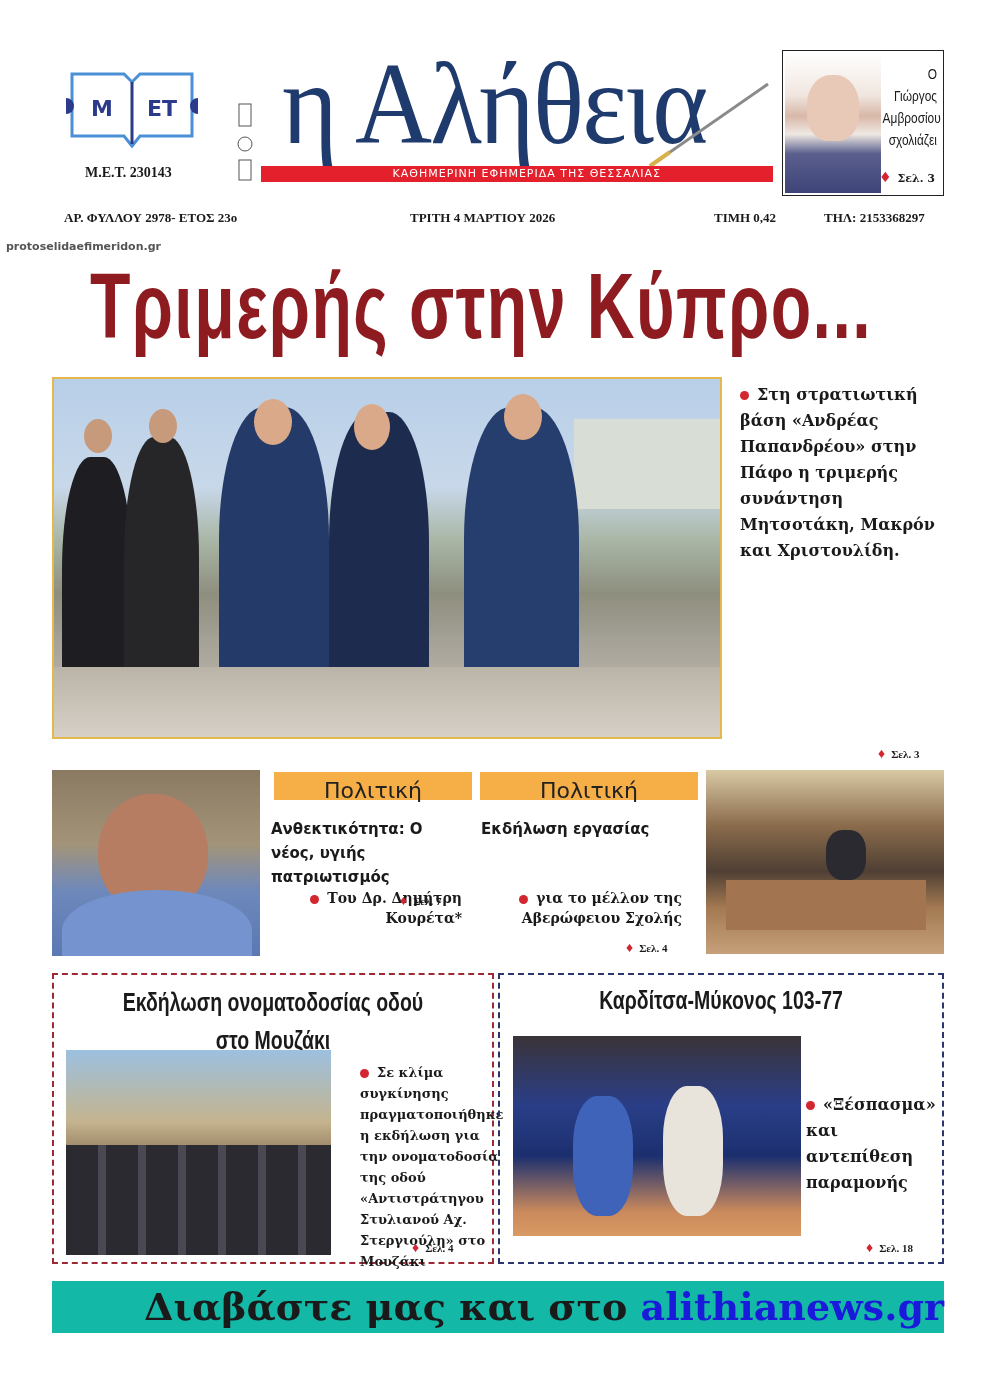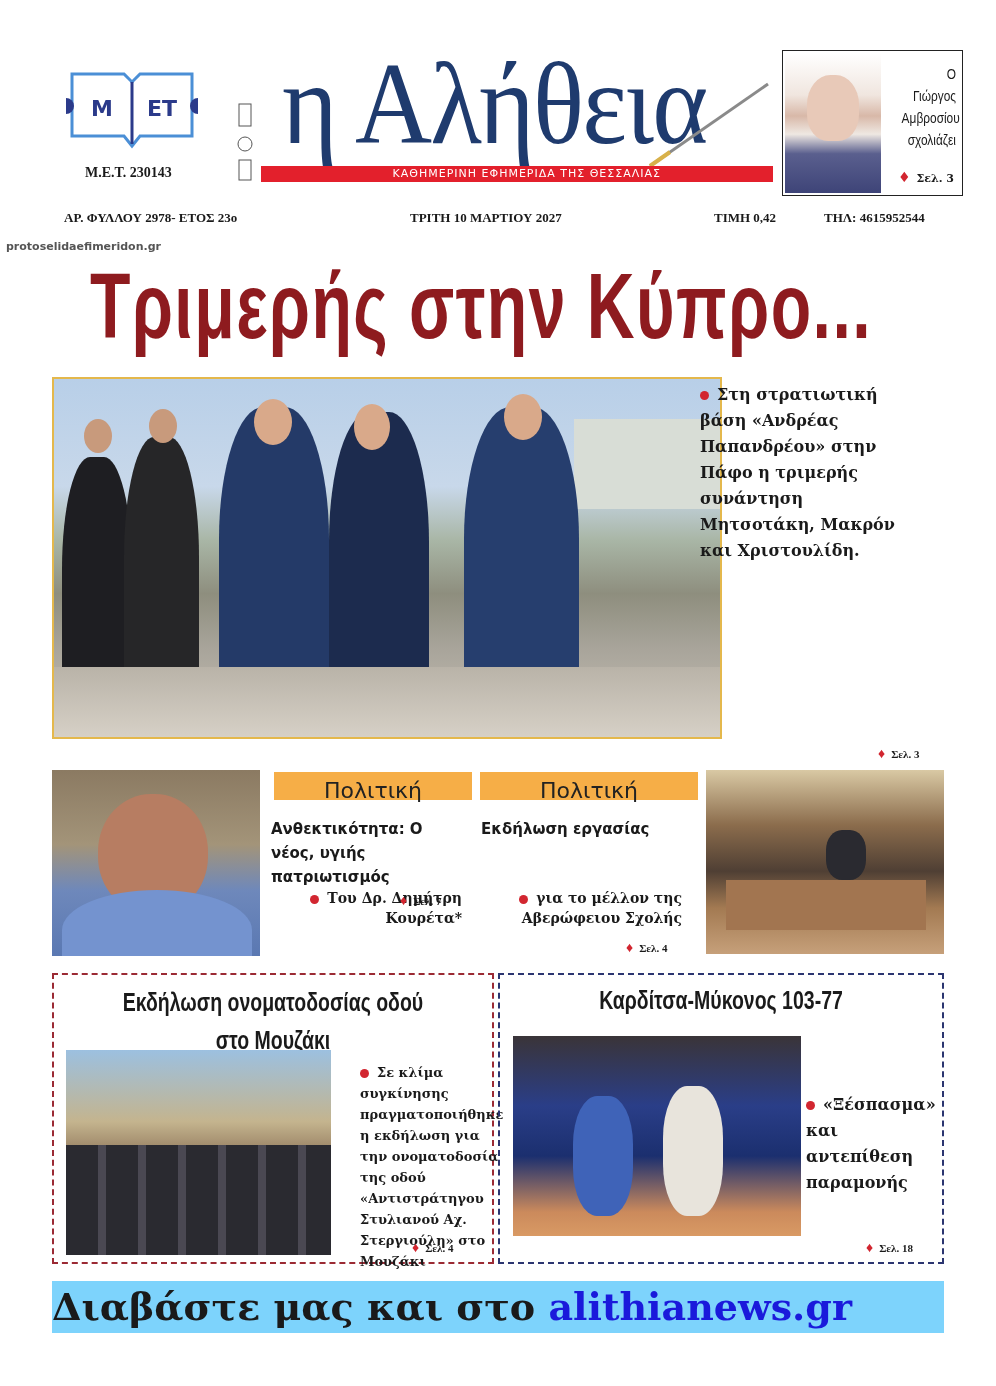--- a/index.html
+++ b/index.html
@@ -7,59 +7,59 @@
   .abs { position: absolute; }
 
   
   .met-logo { left: 62px; top: 66px; width: 140px; height: 84px; }
   .met-code { left: 85px; top: 165px; font-size: 14px; font-weight: bold; font-family: "Liberation Serif", serif; }
   .side-icons { left: 236px; top: 100px; width: 18px; height: 84px; }
   .mast-title { left: 282px; top: 46px; font-family: "Liberation Serif", serif; font-size: 116px; color: #1f3b6e; letter-spacing: -2px; line-height: 1; transform: scaleX(0.92); transform-origin: left top; }
   .mast-pen { left: 640px; top: 80px; width: 130px; height: 90px; }
   .mast-bar { left: 261px; top: 166px; width: 512px; height: 16px; background: #e3202c; color: #fff; font-family: "DejaVu Sans", sans-serif; font-size: 11px; text-align: right; padding-right: 112px; line-height: 16px; letter-spacing: 1px; }
 
-  .columnist { left: 782px; top: 50px; width: 181px; height: 146px; border: 1.5px solid #222; background: #fff; }
+  .columnist { left: 782px; top: 50px; width: 162px; height: 146px; border: 1.5px solid #222; background: #fff; }
   .columnist .photo { position: absolute; left: 2px; top: 2px; width: 96px; height: 140px; background: linear-gradient(180deg, #fff 0%, #f0e6df 30%, #d8b8a8 45%, #efe8e2 58%, #5a5f8e 72%, #3e4478 100%); }
   .columnist .face { position: absolute; left: 22px; top: 22px; width: 52px; height: 66px; border-radius: 45% 45% 40% 40%; background: #e8c9b8; }
   .columnist .txt { position: absolute; right: 6px; top: 12px; width: 64px; text-align: right; font-family: "Liberation Sans", sans-serif; font-size: 14px; line-height: 22px; transform: scaleX(0.85); transform-origin: right; }
   .columnist .page { position: absolute; right: 8px; bottom: 10px; font-size: 11px; font-weight: bold; }
   .diamond { color: #d22630; font-size: 14px; margin-right: 6px; }
 
   .info { top: 210px; font-size: 13px; font-weight: bold; font-family: "Liberation Serif", serif; }
   .watermark { left: 6px; top: 240px; font-family: "DejaVu Sans", sans-serif; font-size: 11px; color: #555; font-weight: bold; }
 
   .headline { left: 90px; top: 254px; width: 820px; font-family: "Liberation Sans", sans-serif; font-weight: bold; font-size: 92px; color: #8e1b1f; transform: scaleX(0.72); transform-origin: left top; white-space: nowrap; letter-spacing: 2px; }
 
   
   .main-photo { left: 52px; top: 377px; width: 670px; height: 362px; border: 2px solid #e4b84c; overflow: hidden; background: linear-gradient(180deg, #b8cfe8 0%, #c8d8ea 30%, #a9b6a6 45%, #8e8e7e 60%, #a8a49a 75%, #c9c3b8 100%); }
   .sky-building { position: absolute; left: 520px; top: 40px; width: 150px; height: 90px; background: #d8ddd6; }
   .person { position: absolute; bottom: 0; border-radius: 40% 40% 4px 4px; }
   .head { position: absolute; border-radius: 50%; background: #d9a98a; }
 
-  .main-text { left: 700px; top: 382px; width: 210px; font-family: "DejaVu Serif", serif; font-weight: bold; font-size: 16px; line-height: 26px; }
+  .main-text { left: 740px; top: 382px; width: 210px; font-family: "DejaVu Serif", serif; font-weight: bold; font-size: 16px; line-height: 26px; }
   .main-text p { margin-bottom: 24px; }
   .bullet { display: inline-block; width: 9px; height: 9px; border-radius: 50%; background: #d22630; margin-right: 8px; vertical-align: middle; }
   .pageref { font-family: "Liberation Serif", serif; font-size: 11px; font-weight: bold; }
 
   
   .mid-photo1 { left: 52px; top: 770px; width: 208px; height: 186px; background: linear-gradient(180deg, #8b7a62 0%, #a39479 40%, #6e88bb 65%, #5a78b2 100%); overflow: hidden; }
   .mid-photo2 { left: 706px; top: 770px; width: 238px; height: 184px; background: linear-gradient(180deg, #d9c9a4 0%, #8b6c4c 30%, #4f3f34 55%, #a37a52 75%, #c6a07a 100%); overflow: hidden; }
   .cat-bar { top: 772px; height: 28px; background: #f6ae47; text-align: center; font-family: "DejaVu Sans", sans-serif; font-size: 22px; line-height: 38px; color: #222; overflow: visible; }
   .mid-head { font-family: "DejaVu Sans", sans-serif; font-weight: bold; font-size: 15px; line-height: 24px; }
   .mid-sub { font-family: "DejaVu Serif", serif; font-weight: bold; font-size: 14px; line-height: 20px; text-align: right; }
 
   
   .box-left { left: 52px; top: 973px; width: 442px; height: 291px; border: 2px dashed #9b2a34; }
   .box-right { left: 498px; top: 973px; width: 446px; height: 291px; border: 2px dashed #2b3570; }
   .box-title { font-family: "Liberation Sans", sans-serif; font-weight: bold; font-size: 26px; text-align: center; transform: scaleX(0.75); line-height: 38px; }
   .photo-muz { left: 66px; top: 1050px; width: 265px; height: 205px; background: linear-gradient(180deg, #9cc0e0 0%, #c4b48e 35%, #8a7056 55%, #2e2e36 75%, #6b6358 100%); overflow: hidden; }
   .photo-bask { left: 513px; top: 1036px; width: 288px; height: 200px; background: linear-gradient(180deg, #3a3438 0%, #2a3e88 35%, #1b2f6f 60%, #cb8a5c 88%, #d99a64 100%); overflow: hidden; }
   .box-text { font-family: "DejaVu Serif", serif; font-weight: bold; font-size: 13px; line-height: 21px; }
 
-  .banner { left: 52px; top: 1281px; width: 892px; height: 52px; background: #7dd3fc; text-align: left; font-family: "DejaVu Serif", serif; font-weight: bold; font-size: 38px; line-height: 52px; color: #1a1a1a; }
+  .banner { left: 52px; top: 1281px; width: 892px; height: 52px; background: #14b8a6; text-align: right; font-family: "DejaVu Serif", serif; font-weight: bold; font-size: 38px; line-height: 52px; color: #1a1a1a; }
   .banner .url { color: #1a1adb; }
 </style>
 </head>
 <body>
 
 <svg class="abs met-logo" viewBox="0 0 140 84">
   <path d="M10 8 L62 8 L70 16 L78 8 L130 8 L130 70 L78 70 L70 80 L62 70 L10 70 Z" fill="none" stroke="#4b8fd6" stroke-width="3"></path>
   <line x1="70" y1="16" x2="70" y2="78" stroke="#2b3a8a" stroke-width="3"></line>
   <path d="M4 32 a8 8 0 0 1 0 16 Z" fill="#2b3a8a"></path>
   <path d="M136 32 a8 8 0 0 0 0 16 Z" fill="#2b3a8a"></path>
@@ -87,23 +87,23 @@
     </div>
   <div class="txt">
     <div>Ο Γιώργος</div>
     <div>Αμβροσίου</div>
     <div>σχολιάζει</div>
   </div>
   <div class="page"><span class="diamond">♦</span><span>Σελ. 3</span></div>
 </div>
 
 <div class="abs info" style="left:64px">ΑΡ. ΦΥΛΛΟΥ 2978- ΕΤΟΣ 23ο</div>
-<div class="abs info" style="left:410px">ΤΡΙΤΗ 10 ΜΑΡΤΙΟΥ  2027</div>
+<div class="abs info" style="left:410px">ΤΡΙΤΗ 4 ΜΑΡΤΙΟΥ  2026</div>
 <div class="abs info" style="left:714px">ΤΙΜΗ 0,42</div>
-<div class="abs info" style="left:824px">ΤΗΛ: 4615952544</div>
+<div class="abs info" style="left:824px">ΤΗΛ: 2153368297</div>
 
 <div class="abs watermark">protoselidaefimeridon.gr</div>
 
 <div class="abs headline">Τριμερής στην Κύπρο...</div>
 
 <div class="abs main-photo">
   <div class="sky-building"></div>
   <div class="person" style="left:8px;width:70px;height:280px;background:#1e1e22"></div>
   <div class="head" style="left:30px;top:40px;width:28px;height:34px;background:#c89a7c"></div>
   <div class="person" style="left:70px;width:75px;height:300px;background:#262628"></div>

